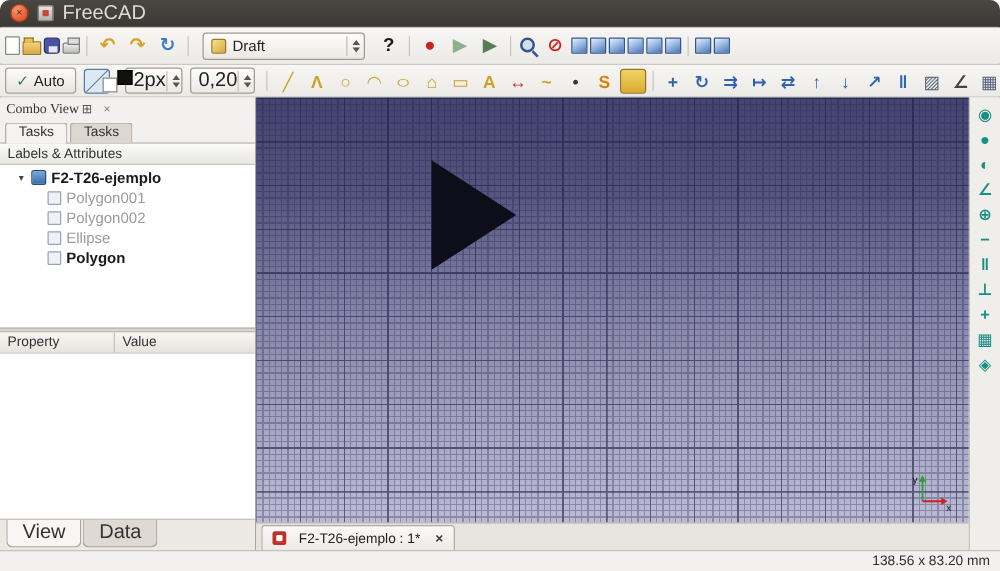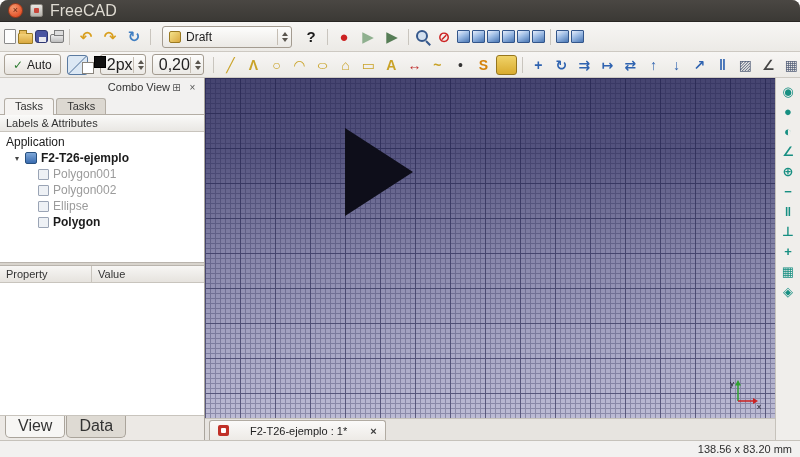--- a/index.html
+++ b/index.html
@@ -95,22 +95,22 @@
     background:linear-gradient(#fdfdfc,#ebe9e5);border:1px solid #a39b90;border-radius:3px;margin-right:3px;
   }
   .mini-combo{width:46px;}
   .mini-spin{width:54px;}
   
   .main{position:absolute;top:78px;left:0;right:0;bottom:17px;display:flex;}
   .combo{
     width:205px;flex:0 0 auto;display:flex;flex-direction:column;
     background:var(--panel,#f2f1f0);border-right:1px solid #aaa59d;
   }
-  .cv-title{height:18px;display:flex;align-items:center;justify-content:flex-end;
-    padding:0 5px;font-size:11px;color:#333;}
+  .cv-title{height:18px;display:flex;align-items:center;justify-content:flex-start;
+    padding:0 5px;font-size:11px;color:#333;font-family:Liberation Serif, serif;}
   .cv-btns{display:flex;gap:3px;}
   .cvb{width:13px;height:13px;display:inline-flex;align-items:center;justify-content:center;
     font-size:10px;color:#555;}
   .cv-tabs{display:flex;align-items:flex-end;height:19px;padding-left:4px;border-bottom:1px solid #b3ada4;}
   .cvtab{padding:1px 10px 2px;font-size:11px;color:#333;background:#dcd8d1;margin-right:2px;
     border:1px solid #b3ada4;border-bottom:none;border-radius:3px 3px 0 0;}
   .cvtab.active{background:#f5f3f1;position:relative;top:1px;padding-bottom:3px;}
   .lheader{font-size:11px;color:#333;padding:2px 6px;
     background:linear-gradient(#fafaf9,#e9e7e3);border-bottom:1px solid #c8c4bd;}
   .tree{background:#fff;height:130px;padding-top:2px;font-size:12px;overflow:hidden;}
@@ -144,21 +144,21 @@
     repeating-linear-gradient(to bottom,var(--grid_line,#1f1f4a) 0 1px,transparent 1px 5px);}
   .grid-major{position:absolute;inset:0;opacity:.45;background:
     repeating-linear-gradient(to right,var(--grid_line,#1f1f4a) 0 1px,transparent 1px 35px),
     repeating-linear-gradient(to bottom,var(--grid_line,#1f1f4a) 0 1px,transparent 1px 35px);}
   .triangle{position:absolute;left:140px;top:50px;width:68px;height:88px;
     background:var(--triangle,#0e0e1a);clip-path:polygon(0 0,100% 50%,0 100%);}
   .axis{position:absolute;right:12px;bottom:8px;}
   .axis text{font-size:8px;fill:#15151f;font-family:"Liberation Sans",sans-serif;}
   .tabstrip{height:22px;display:flex;align-items:flex-end;padding-left:4px;
     background:#e7e4e0;border-top:1px solid #c6c2bb;}
-  .doctab{height:20px;display:flex;align-items:center;gap:21px;padding:0 8px;font-size:11px;color:#222;
+  .doctab{height:20px;display:flex;align-items:center;gap:10px;padding:0 8px;font-size:11px;color:#222;
     background:linear-gradient(#fbfaf9,#edeae6);border:1px solid #b1aba2;border-bottom:none;
     border-radius:3px 3px 0 0;}
   .dticon{position:relative;width:11px;height:11px;background:#c03028;border-radius:2px;}
   .dticon::after{content:"";position:absolute;inset:3px;background:#fff;border-radius:1px;}
   .dtclose{font-size:11px;font-weight:bold;color:#3c3c3c;margin-left:2px;}
   
   .rightdock{width:25px;flex:0 0 auto;display:flex;flex-direction:column;align-items:center;
     gap:2px;padding-top:4px;background:#f0eeeb;border-left:1px solid #c6c2bb;}
   .rightdock .tbi{width:20px;height:18px;font-size:13px;}
   
@@ -282,23 +282,20 @@
           <span class="cvb">⊞</span>
           <span class="cvb">×</span>
         </span>
       </div>
       <div class="cv-tabs">
         <span class="cvtab active">Tasks</span>
         <span class="cvtab">Tasks</span>
       </div>
       <div class="lheader">Labels &amp; Attributes</div>
       <div class="tree">
-        <div class="trow root">
-          <span class="tlabel">Application</span>
-        </div>
         <div class="trow doc">
           <span class="expander">▾</span>
           <span class="doc-icon"></span>
           <span class="tlabel bold">F2-T26-ejemplo</span>
         </div>
         <div class="trow child dim">
           <span class="shape-icon"></span>
           <span class="tlabel">Polygon001</span>
         </div>
         <div class="trow child dim">

